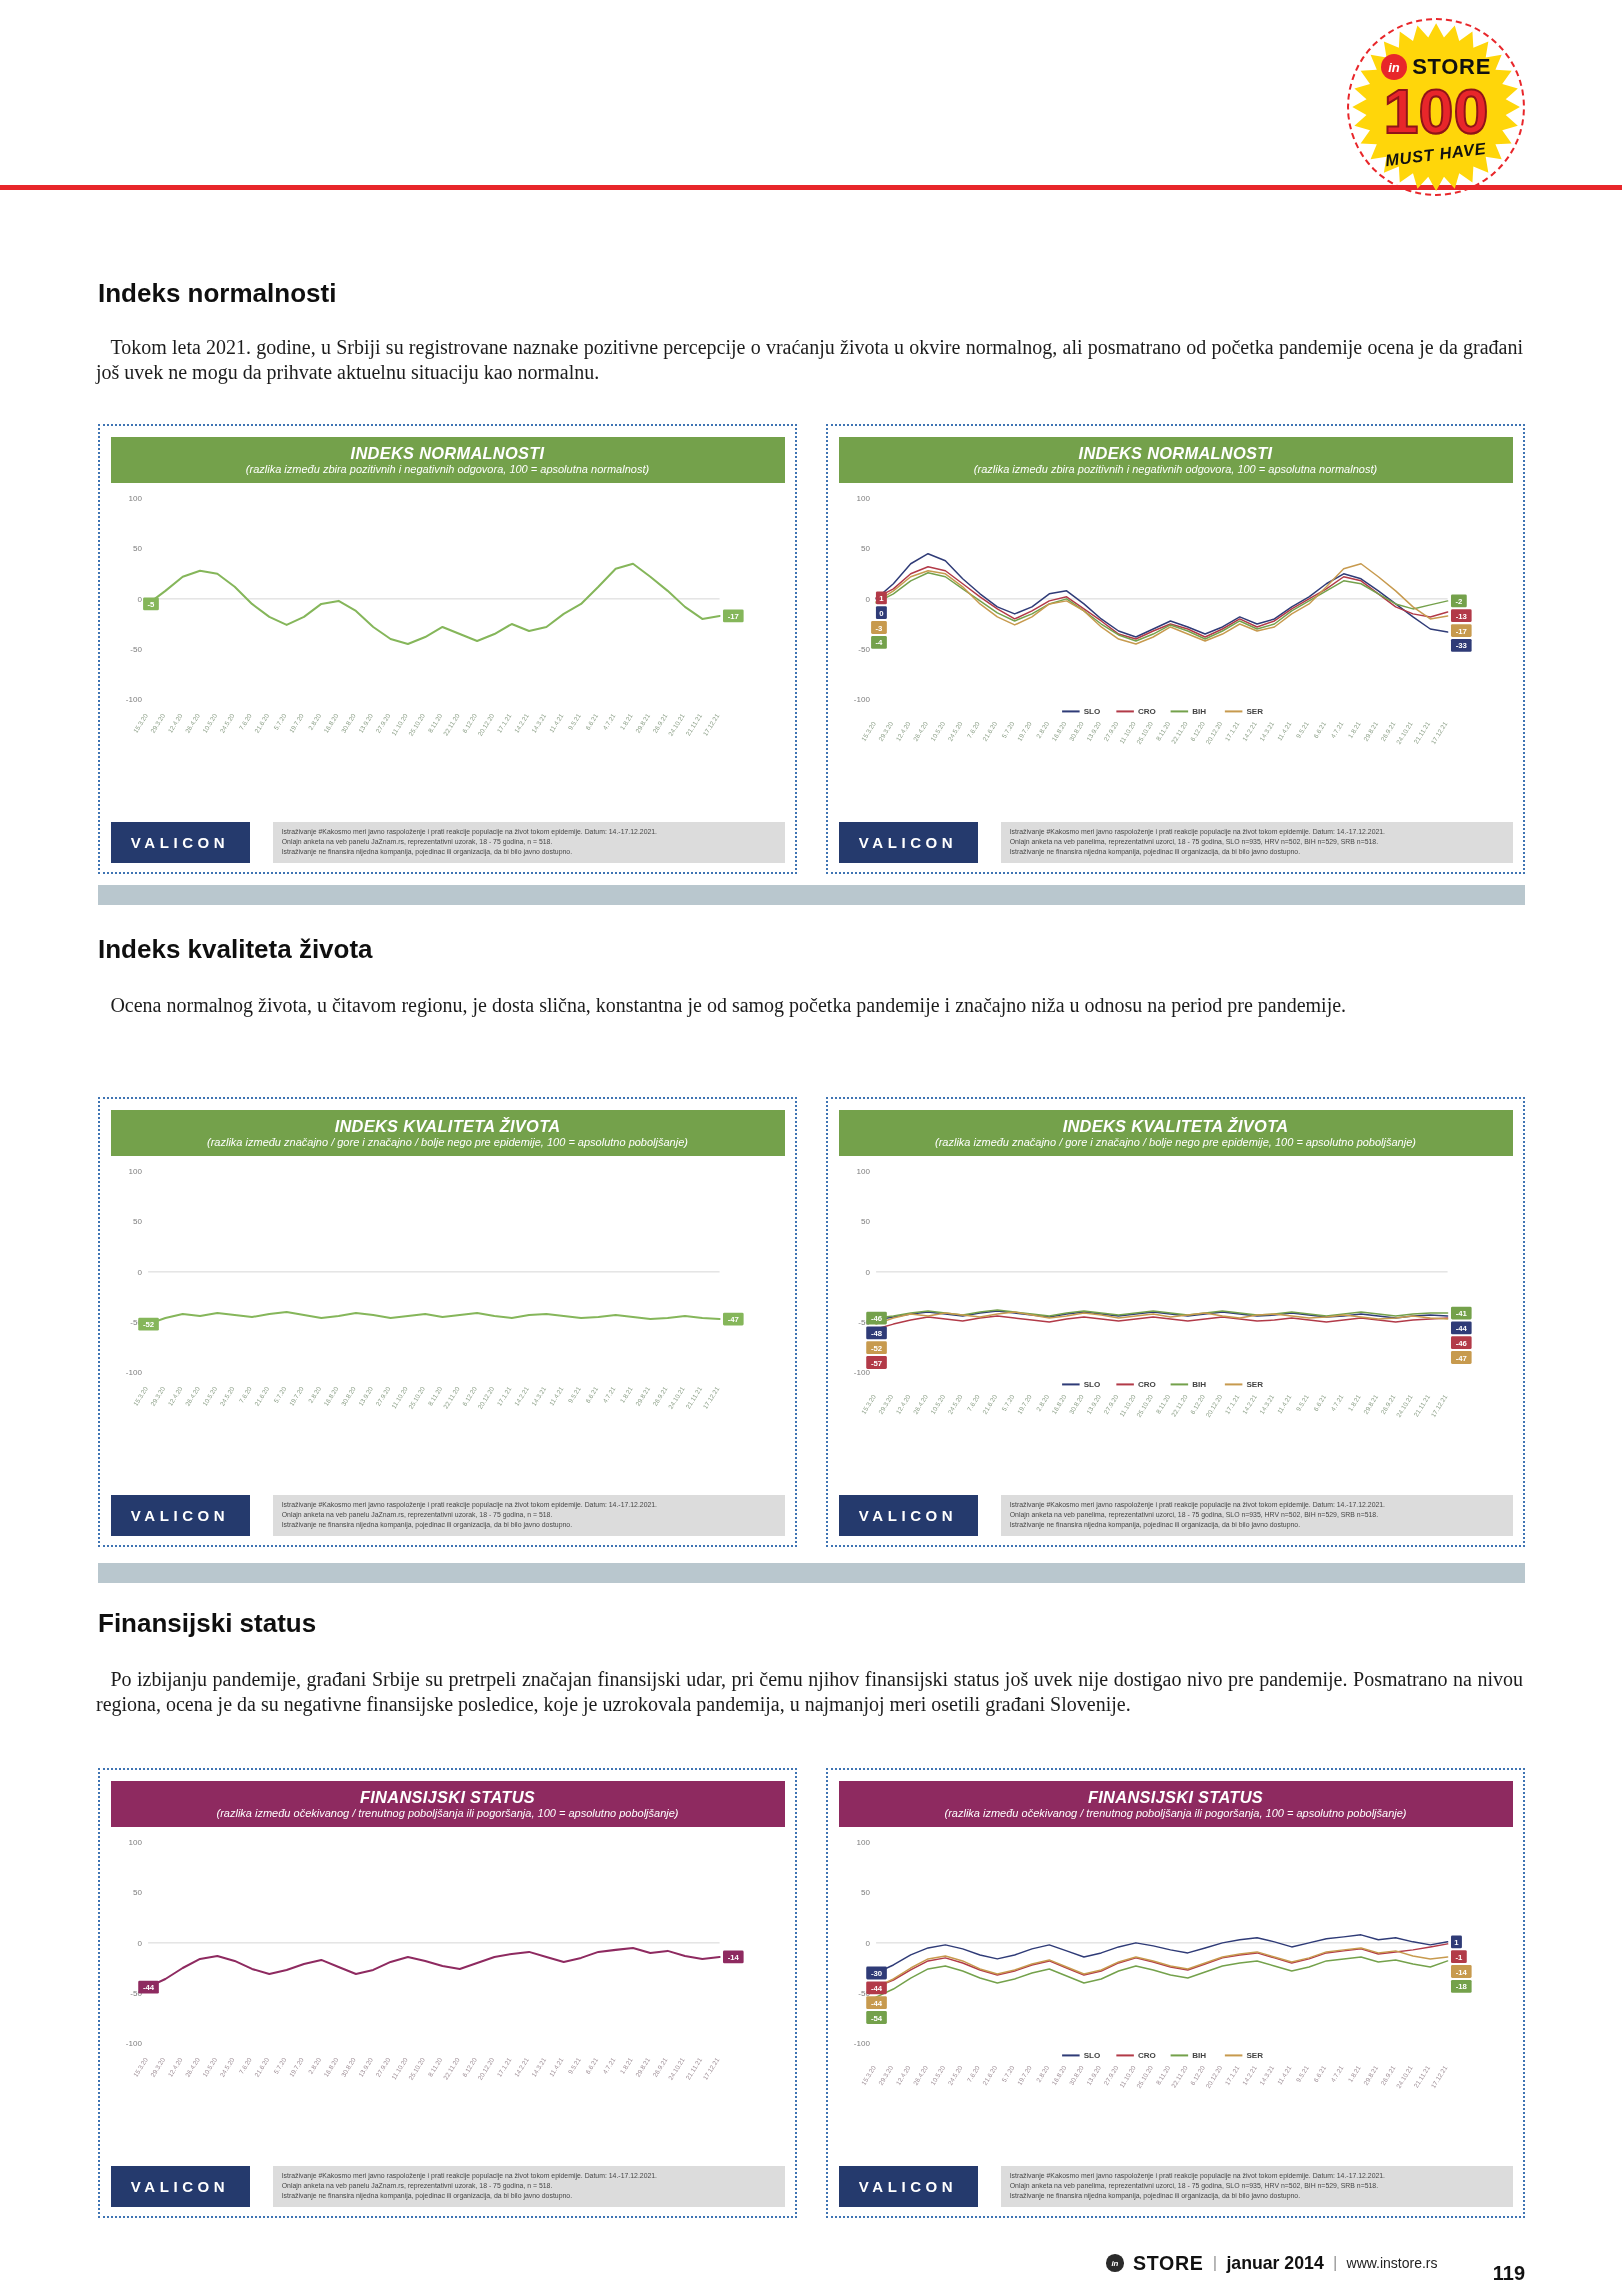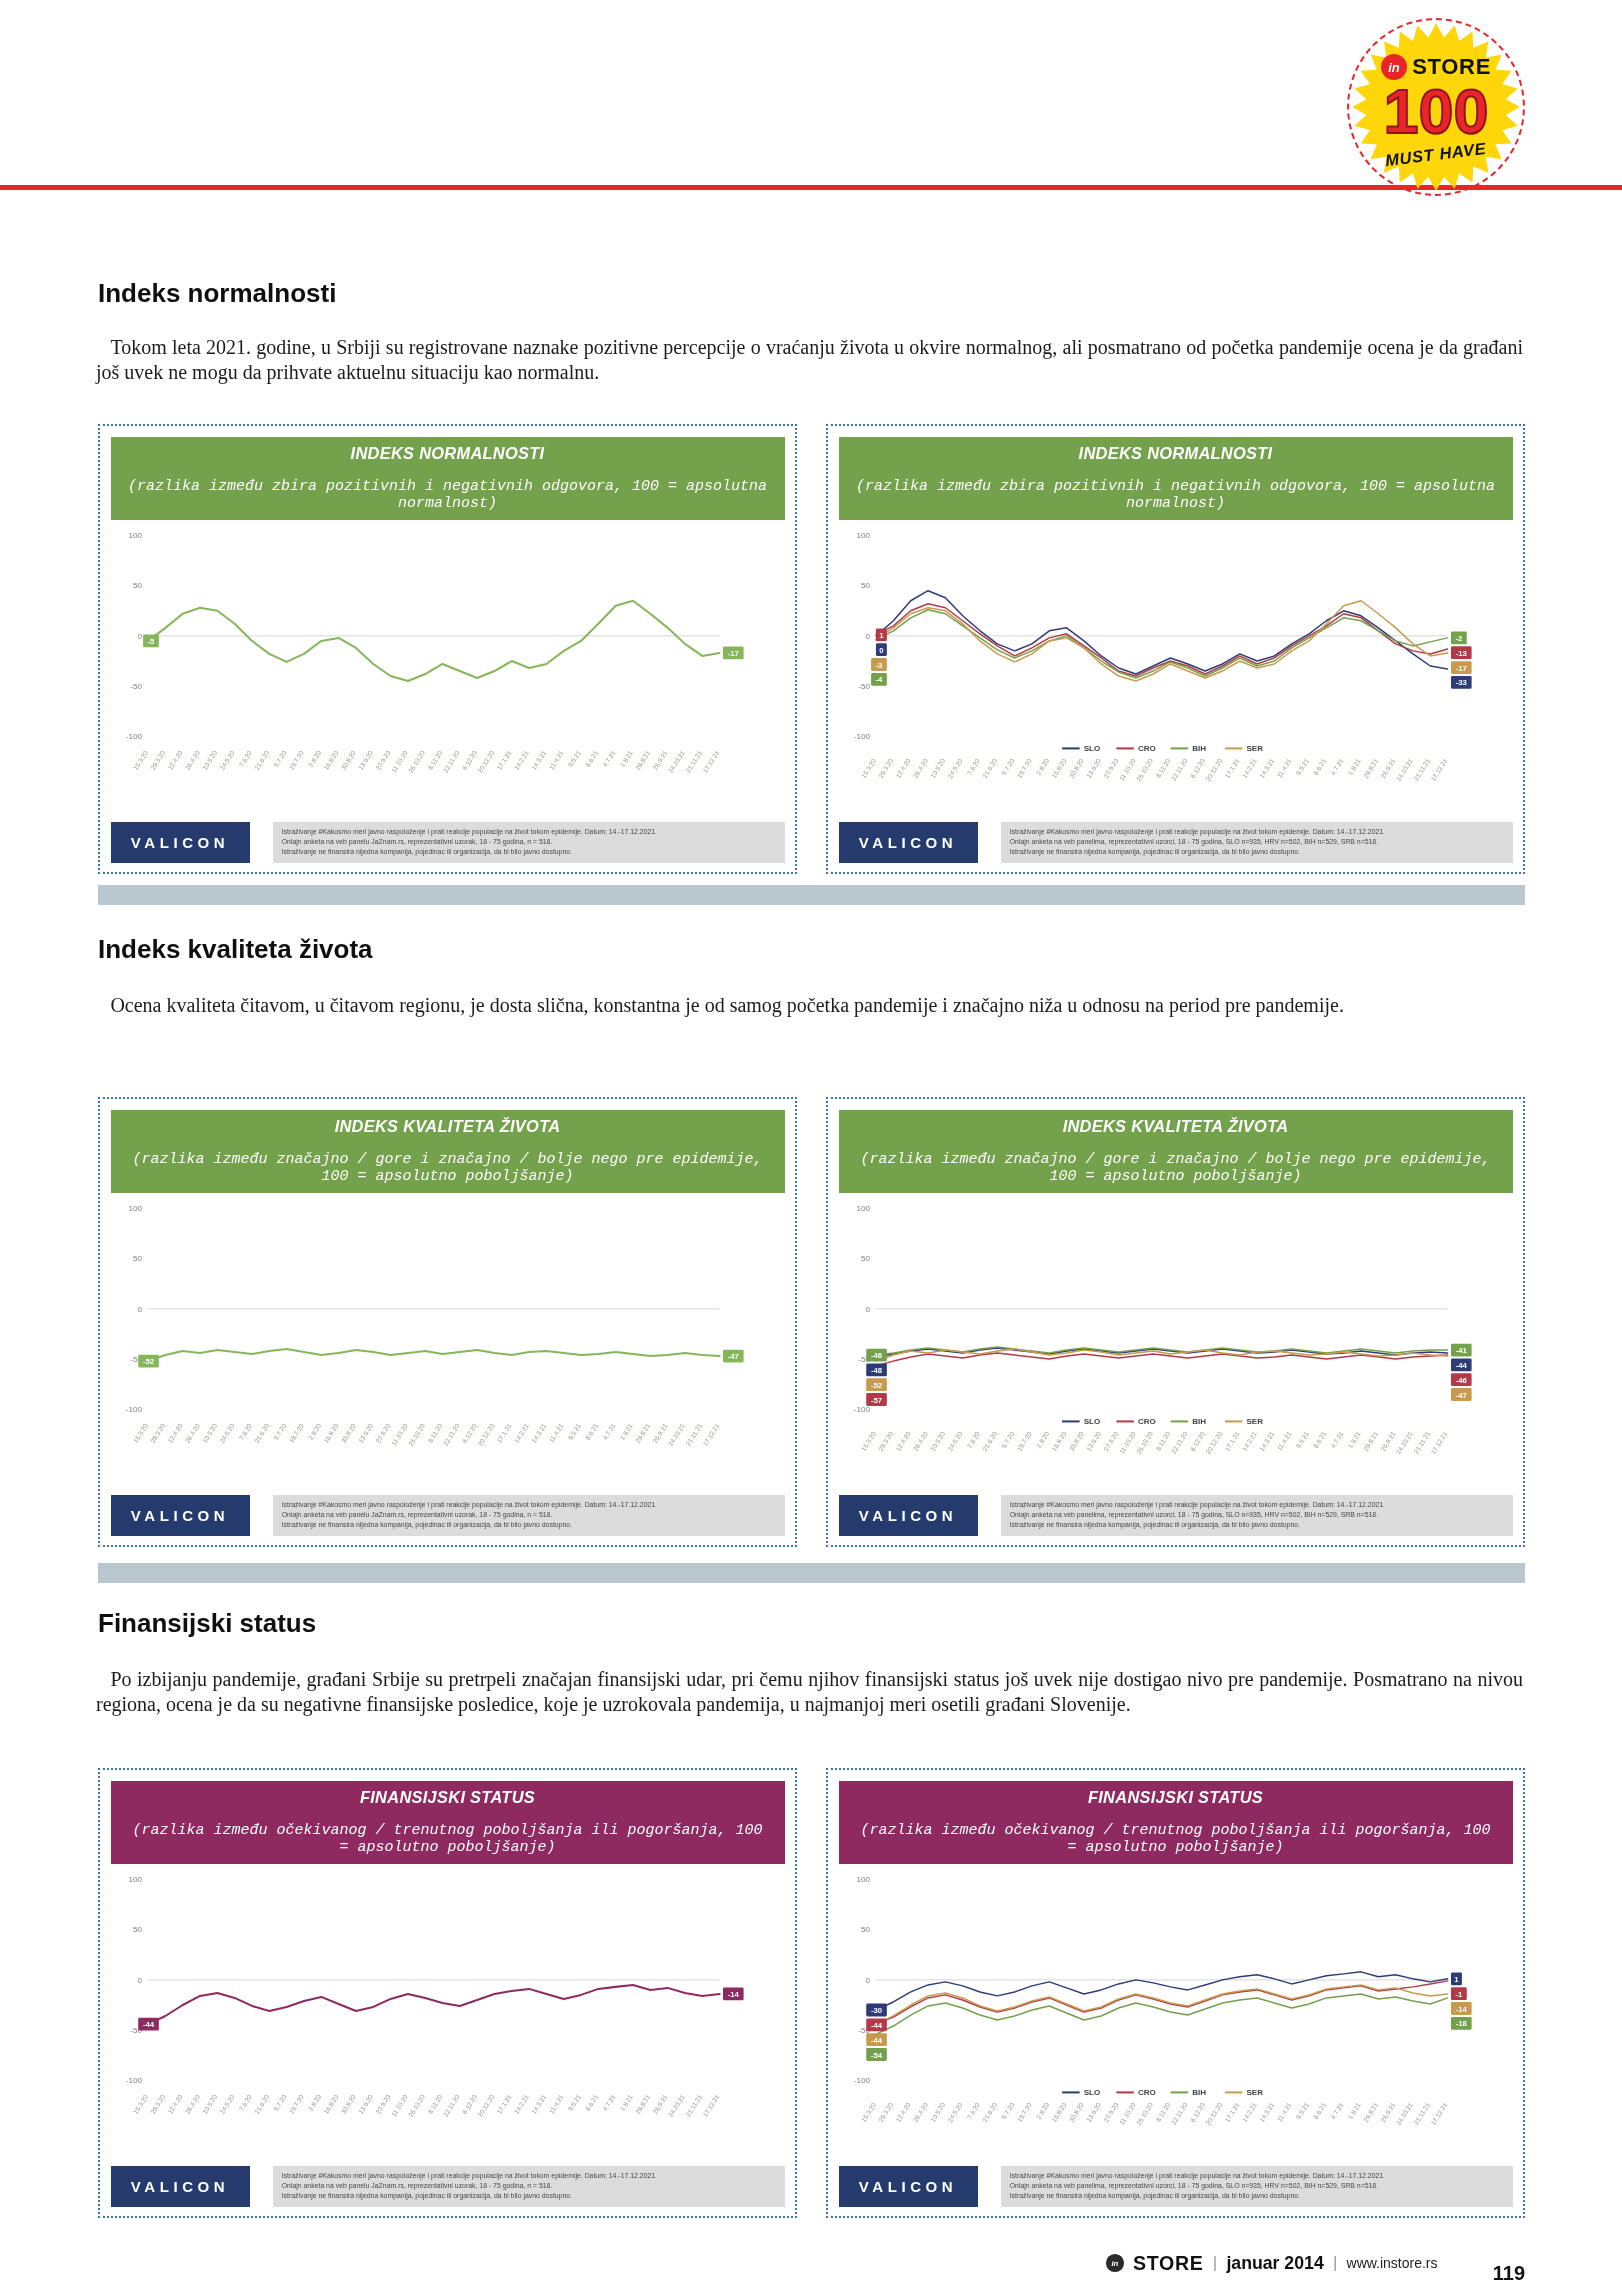--- a/index.html
+++ b/index.html
@@ -24,21 +24,21 @@
   .section-heading{position:absolute;left:98px;width:1427px;font-size:26px;font-weight:bold;color:#0f0f0f;}
   .section-paragraph{position:absolute;left:96px;width:1427px;font-family:"Liberation Serif",serif;
     font-size:20px;line-height:1.24;text-align:justify;text-indent:14.4px;color:#1c1c1c;}
   .divider{position:absolute;left:98px;width:1427px;height:19.6px;background:var(--divider,#b9c7ce);}
   
   .charts-row{position:absolute;left:98px;width:1427px;display:flex;gap:29px;}
   .chart-box{width:699px;height:450px;box-sizing:border-box;border:2px dotted var(--border-blue,#3f74b3);
     background:#fff;padding:10.5px 10.5px 9.2px 10.5px;display:flex;flex-direction:column;}
   .chart-header{color:#fff;text-align:center;padding:7.9px 17px 7.2px 17px;}
   .chart-title{font-size:16.4px;font-weight:bold;font-style:italic;letter-spacing:0.3px;}
-  .chart-subtitle{font-size:15px;font-style:italic;margin-top:15px;font-family:Liberation Mono, monospace;}
+  .chart-subtitle{font-size:11px;font-style:italic;margin-top:0;}
   .chart-svg{width:100%;display:block;margin-top:6.5px;}
   .chart-footer{display:flex;margin-top:auto;gap:23px;align-items:stretch;height:41px;}
   .valicon{width:139px;background:#253a6d;color:#fff;display:flex;align-items:center;justify-content:center;
     font-size:15px;font-weight:bold;letter-spacing:4.6px;}
   .footnote{flex:1;background:#dcdcdc;font-size:6.9px;color:#474747;padding:3.9px 9.2px;line-height:1.5;
     display:flex;flex-direction:column;justify-content:center;}
   
   .page-footer{position:absolute;left:98px;top:2241px;width:1427px;display:flex;align-items:center;justify-content:flex-end;gap:9.2px;}
   .footer-logo{width:17.7px;height:17.7px;border-radius:50%;background:#2b2b2b;color:#fff;display:flex;
     align-items:center;justify-content:center;font-size:7.9px;font-weight:bold;font-style:italic;}
@@ -215,21 +215,21 @@
           <div>Istraživanje #Kakosmo meri javno raspoloženje i prati reakcije populacije na život tokom epidemije. Datum: 14.-17.12.2021.</div>
           <div>Onlajn anketa na veb panelima, reprezentativni uzorci, 18 - 75 godina, SLO n=935, HRV n=502, BIH n=529, SRB n=518.</div>
           <div>Istraživanje ne finansira nijedna kompanija, pojedinac ili organizacija, da bi bilo javno dostupno.</div>
         </div>
       </div>
     </div>
 </div>
 <div class="divider" style="top:885px"></div>
 
 <div class="section-heading" style="top:934px">Indeks kvaliteta života</div>
-<div class="section-paragraph" style="top:993px">Ocena kvaliteta čitavom, u čitavom regionu, je dosta slična, konstantna je od samog početka pandemije i značajno niža u odnosu na period pre pandemije.</div>
+<div class="section-paragraph" style="top:993px">Ocena normalnog života, u čitavom regionu, je dosta slična, konstantna je od samog početka pandemije i značajno niža u odnosu na period pre pandemije.</div>
 <div class="charts-row" style="top:1097px">
   <div class="chart-box">
       <div class="chart-header" style="background:#74a14b">
         <div class="chart-title">INDEKS KVALITETA ŽIVOTA</div>
         <div class="chart-subtitle">(razlika između značajno / gore i značajno / bolje nego pre epidemije, 100 = apsolutno poboljšanje)</div>
       </div>
       <svg class="chart-svg" viewBox="0 0 1000 420" xmlns="http://www.w3.org/2000/svg">
         <text x="46" y="18.0" text-anchor="end" font-size="12" fill="#7d7d7d">100</text>
         <text x="46" y="92.5" text-anchor="end" font-size="12" fill="#7d7d7d">50</text>
         <text x="46" y="167.0" text-anchor="end" font-size="12" fill="#7d7d7d">0</text>

